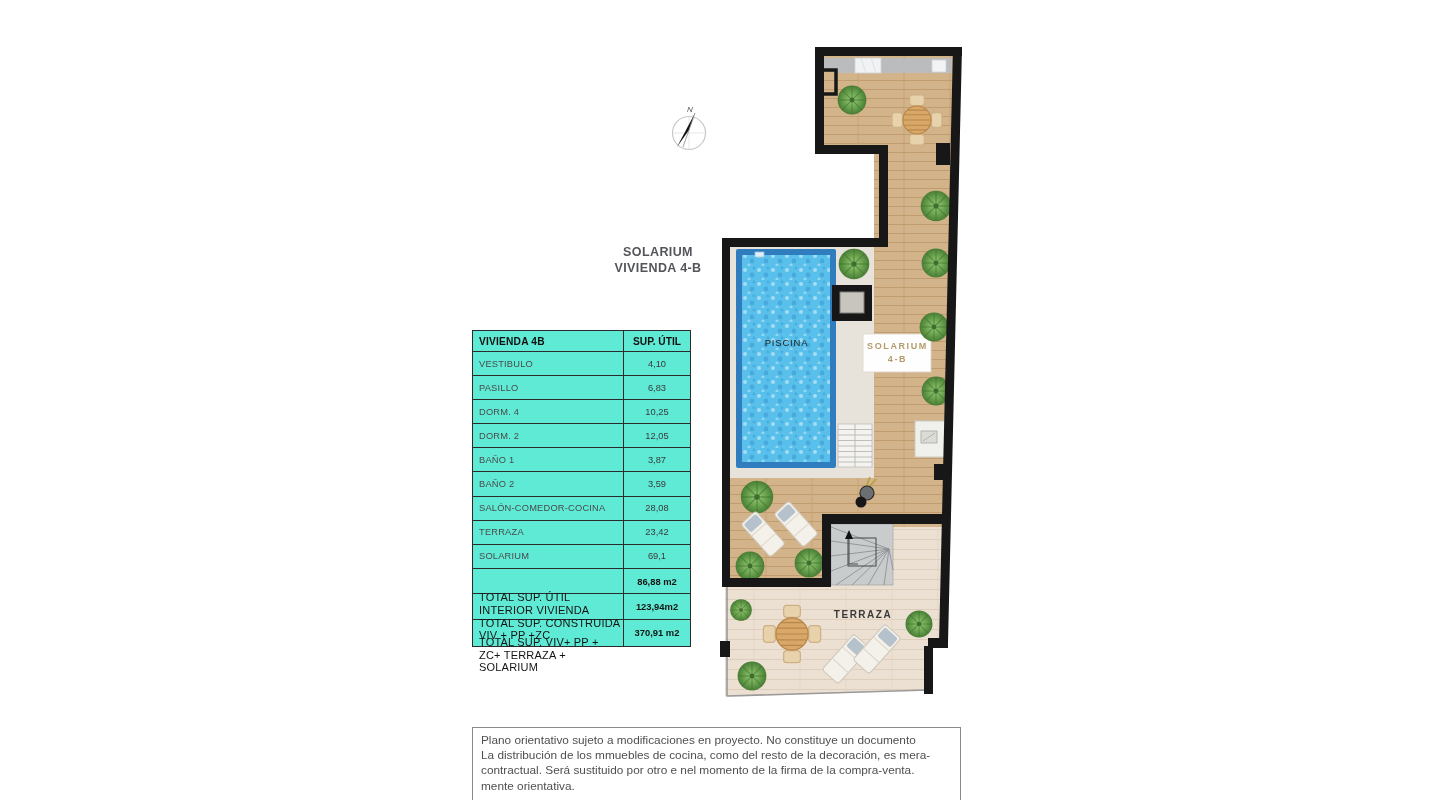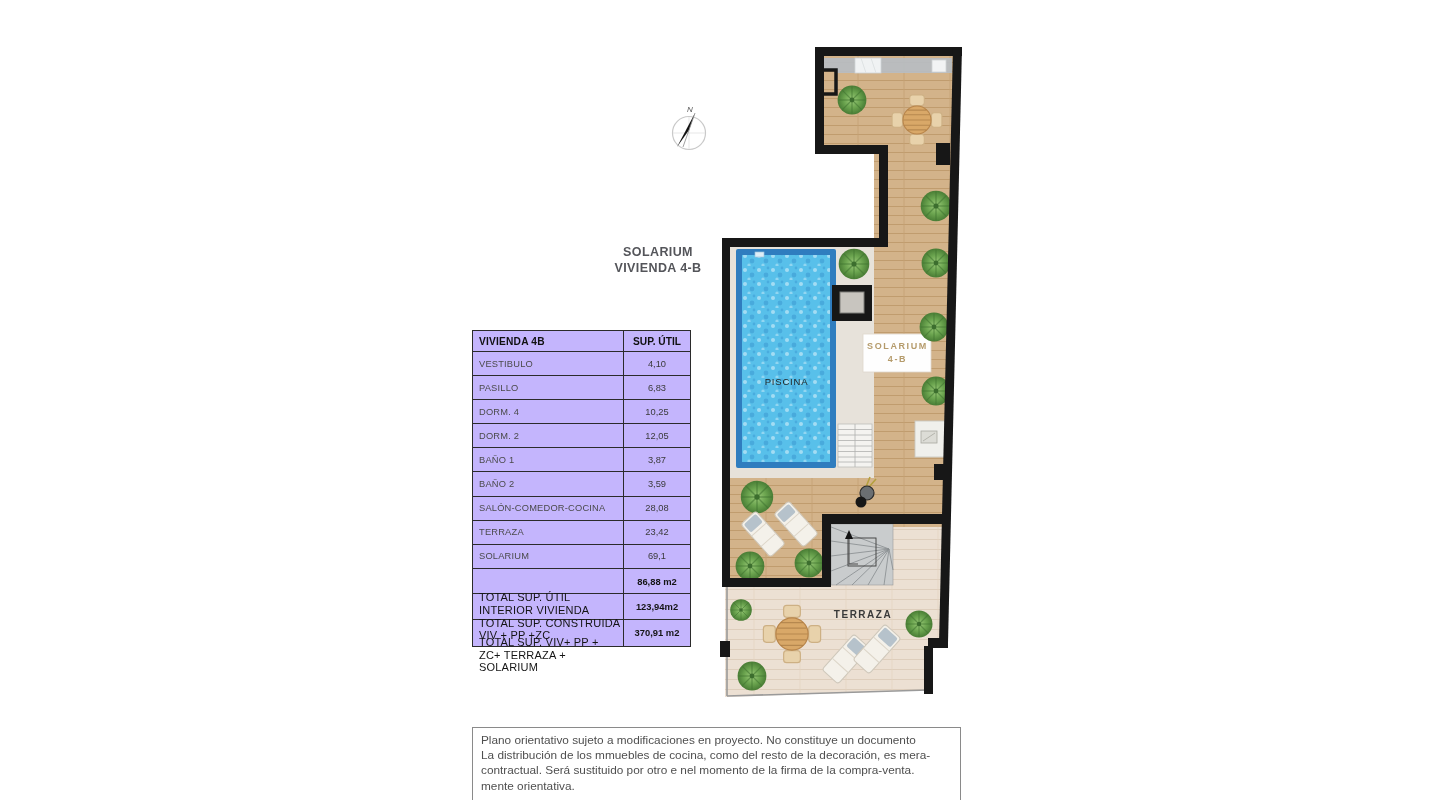--- a/index.html
+++ b/index.html
@@ -8,31 +8,31 @@
   
   :root{
     --wall:#171717; --wood:#d3b38a; --wood-line:#c09c6e; --deck:#e7e2da;
     --terrace:#ece0d3; --water:#58c0ea; --pool-edge:#2f7dbf; --plant:#6fa755;
     --gold:#b59b6b; --glass:#b7bdc2; --stair:#c9cccd; --ink:#4a4a4a;
   }
   .plan-svg{position:absolute;left:712px;top:44px;width:256px;height:664px;}
   .compass-svg{position:absolute;left:664px;top:98px;width:48px;height:56px;}
 
   .plan-label{position:absolute;text-align:center;color:#1f1f1f;}
-  .lbl-piscina{left:744px;top:376px;width:85px;font-size:9.5px;font-weight:500;letter-spacing:.8px;}
+  .lbl-piscina{left:744px;top:337px;width:85px;font-size:9.5px;font-weight:500;letter-spacing:.8px;}
   .lbl-terraza{left:818px;top:609px;width:90px;font-size:10px;font-weight:600;letter-spacing:1.5px;color:#3a3a3a;}
   .lbl-solarium-box{left:864px;top:340px;width:67px;font-size:9px;font-weight:700;
       letter-spacing:1.6px;color:var(--gold);line-height:13px;}
 
   .plan-title{position:absolute;left:593px;top:244px;width:130px;text-align:center;
       font-size:12.5px;font-weight:700;color:#54555a;line-height:16px;letter-spacing:.4px;}
 
   
   .sup-table{position:absolute;left:472px;top:330px;width:219px;border:1px solid #2b2b2b;
-      background:#c4b5fd;box-sizing:border-box;}
+      background:#5eead4;box-sizing:border-box;}
   .t-row{display:flex;border-bottom:1px solid #2b2b2b;align-items:stretch;box-sizing:border-box;}
   .t-row:last-child{border-bottom:none;}
   .t-label{flex:1;display:flex;align-items:center;padding-left:6px;font-size:9.3px;
       color:#4a4a4a;letter-spacing:.2px;box-sizing:border-box;}
   .t-value{width:67px;border-left:1px solid #2b2b2b;display:flex;align-items:center;
       justify-content:center;font-size:9.3px;color:#3a3a3a;box-sizing:border-box;}
   .t-head{height:21px;}
   .t-head .t-label,.t-head .t-value{font-size:10.2px;font-weight:700;color:#101010;}
   .t-norm{height:24.1px;}
   .t-total{height:25.6px;}

